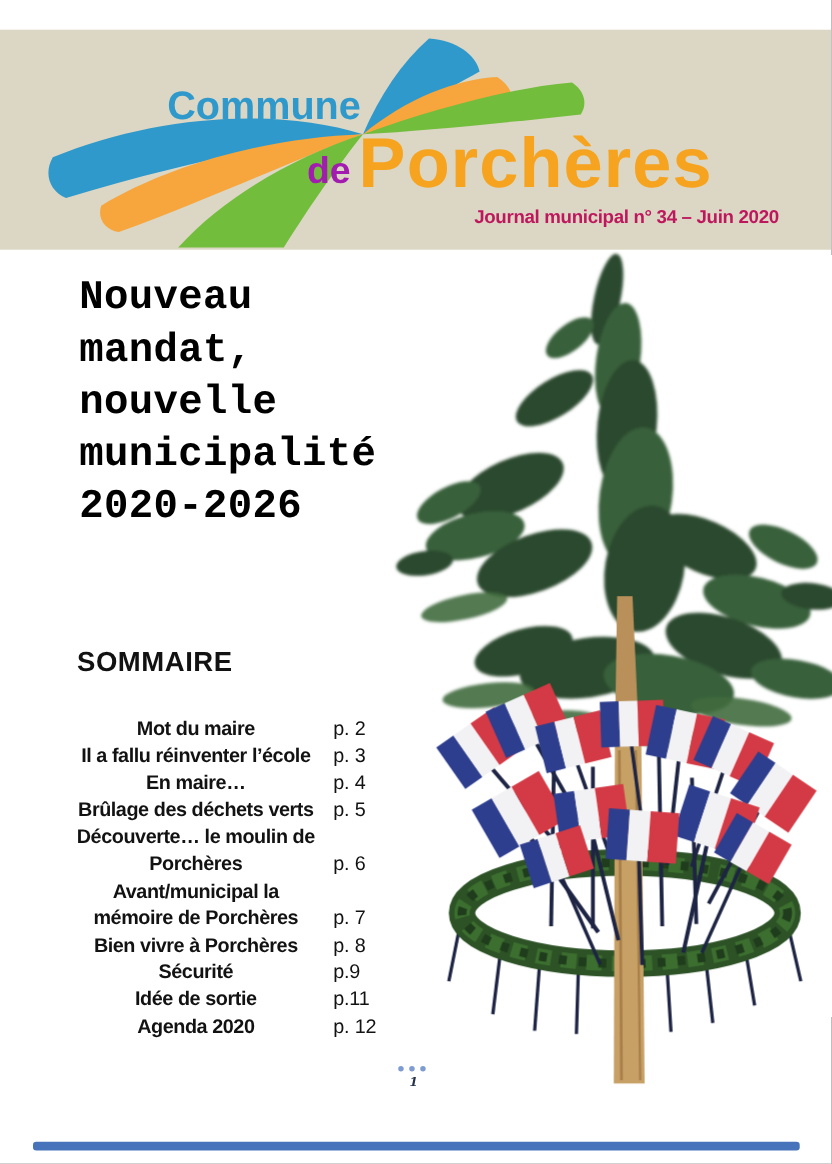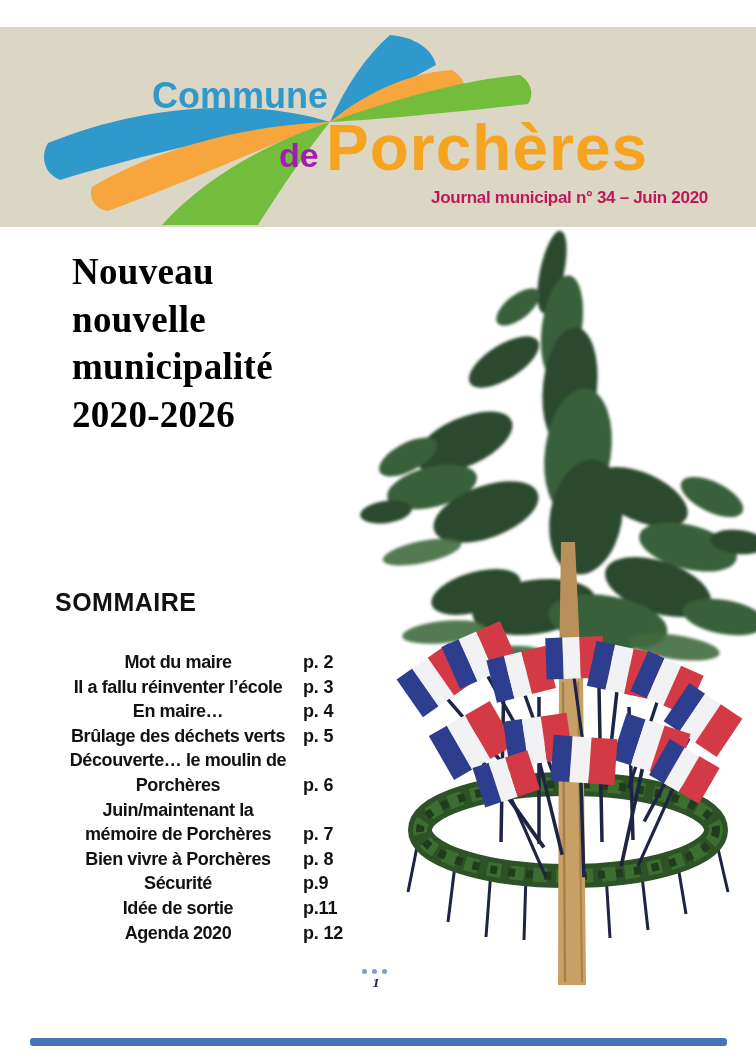--- a/index.html
+++ b/index.html
@@ -15,38 +15,38 @@
   .logo-commune{left:152px;top:51px;font-size:36px;color:#2f99cb;letter-spacing:0px;}
   .logo-de{left:279px;top:111px;font-size:34px;color:#a21caf;}
   .logo-porcheres{left:326px;top:89px;font-size:64px;color:#f6a31f;letter-spacing:1px;}
   .issue-line{
     position:absolute;right:48px;top:161px;font-size:17px;font-weight:bold;
     color:#be185d;letter-spacing:-0.3px;white-space:nowrap;
   }
   
   .cover-title{
     position:absolute;left:72px;top:248px;
-    font-family:Liberation Serif, serif;font-weight:bold;color:#000;
+    font-family:Liberation Mono, monospace;font-weight:bold;color:#000;
     font-size:37px;line-height:47.5px;letter-spacing:0.3px;
   }
   
   .photo{position:absolute;left:356px;top:202px;width:400px;height:788px;}
   
   .sommaire-heading{
-    position:absolute;left:55px;top:588px;font-size:25px;font-weight:bold;
+    position:absolute;left:70px;top:588px;font-size:25px;font-weight:bold;
     color:#121212;letter-spacing:0.5px;
   }
   .toc{position:absolute;left:53px;top:650px;width:310px;color:#121212;text-align:center;}
   .toc-row{display:flex;align-items:flex-end;}
   .toc-label{
     flex:0 0 250px;font-size:18px;font-weight:bold;line-height:24.6px;
     letter-spacing:-0.4px;white-space:pre;
   }
   .toc-page{
-    flex:0 0 auto;font-size:18px;font-weight:bold;line-height:24.6px;
+    flex:0 0 auto;font-size:18px;font-weight:normal;line-height:24.6px;
     letter-spacing:-0.2px;white-space:nowrap;
   }
   
   .footer-dots{position:absolute;left:362px;top:969px;display:flex;gap:5px;}
   .footer-dots i{display:block;width:5px;height:5px;border-radius:50%;background:#7e9cd1;}
   .footer-pagenum{
     position:absolute;left:362px;top:977px;width:28px;text-align:center;
     font-family:"DejaVu Serif",serif;font-style:italic;font-weight:bold;
     font-size:11px;color:#24324c;
   }
@@ -72,20 +72,21 @@
       <path d="M330,95 C400,70 470,52 520,48 C532,56 534,68 528,77 C455,85 385,92 330,95 Z" fill="#72bd3c"></path>
     </svg>
     <div class="logo-word logo-commune">Commune</div>
     <div class="logo-word logo-de">de</div>
     <div class="logo-word logo-porcheres">Porchères</div>
     <div class="issue-line">Journal municipal n° 34 – Juin 2020</div>
   </div>
 
   <div class="cover-title">
     <div>Nouveau</div>
+    <div>mandat,</div>
     <div>nouvelle</div>
     <div>municipalité</div>
     <div>2020-2026</div>
   </div>
 
   <div class="photo">
     <svg viewBox="0 0 400 788" width="400" height="788" aria-hidden="true">
       <defs>
         <filter id="soft" x="-20%" y="-20%" width="140%" height="140%">
           <feGaussianBlur stdDeviation="1.6"></feGaussianBlur>
@@ -200,21 +201,21 @@
         <div class="toc-page">p. 5</div>
       </div>
 
       <div class="toc-row">
         <div class="toc-label">Découverte… le moulin de
 Porchères</div>
         <div class="toc-page">p. 6</div>
       </div>
 
       <div class="toc-row">
-        <div class="toc-label">Juin/maintenant la
+        <div class="toc-label">Avant/municipal la
 mémoire de Porchères</div>
         <div class="toc-page">p. 7</div>
       </div>
 
       <div class="toc-row">
         <div class="toc-label">Bien vivre à Porchères</div>
         <div class="toc-page">p. 8</div>
       </div>
 
       <div class="toc-row">

